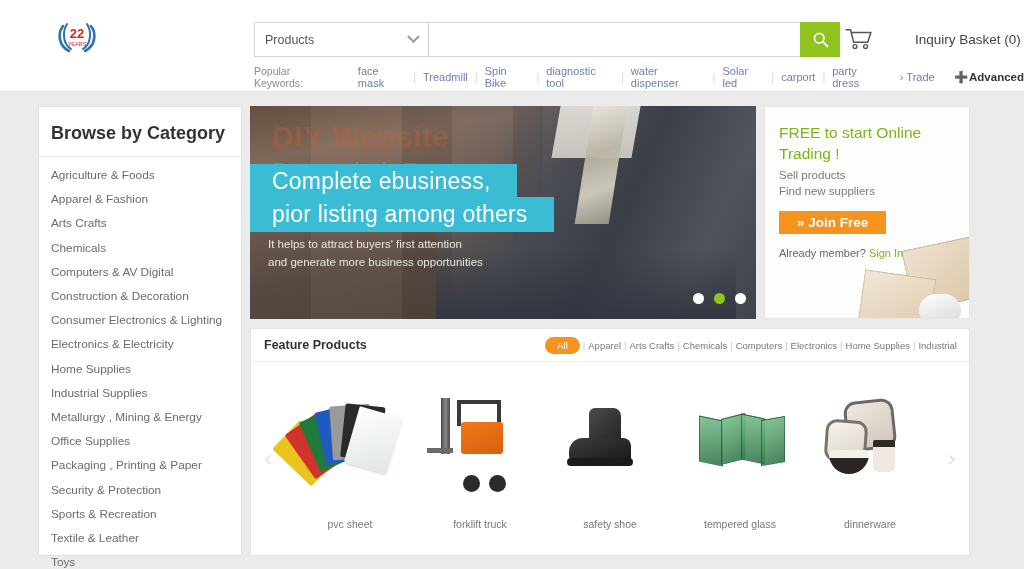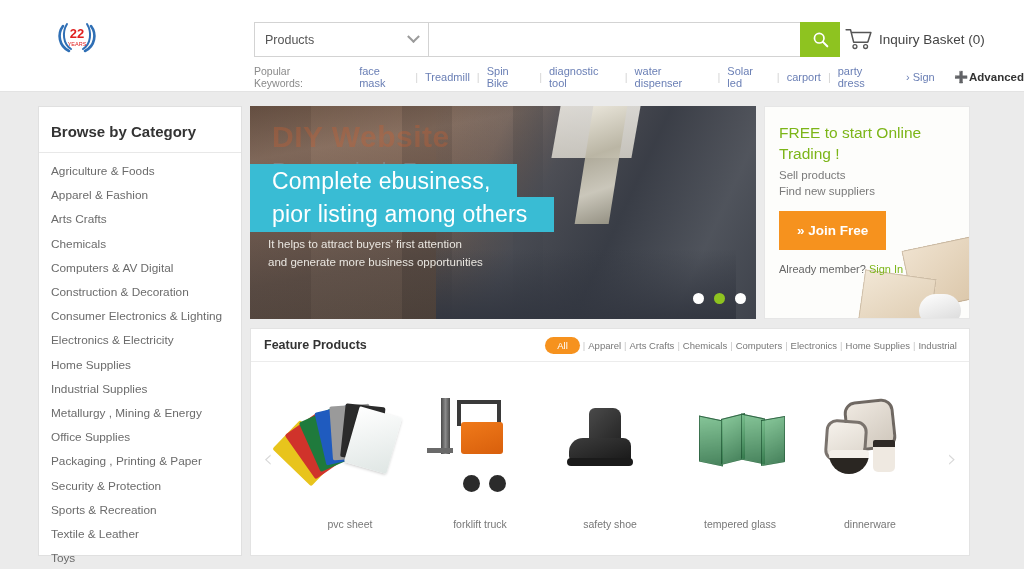--- a/index.html
+++ b/index.html
@@ -35,38 +35,38 @@
     transform: rotate(45deg) translate(-2px,-2px); }
   .search-input {
     width: 372px; height: 35px; border: 1px solid #d3d3d3; border-right: none;
     font-size: 13px; padding: 0 8px; outline: none; color: #333;
     font-family: "Liberation Sans", sans-serif;
   }
   .search-btn {
     width: 40px; height: 35px; background: #8ec320; border: none; cursor: pointer;
     display: flex; align-items: center; justify-content: center;
   }
-  .basket { position: absolute; left: 845px; top: 28px; display: flex; align-items: center; }
+  .basket { position: absolute; left: 845px; top: 28px; display: flex; align-items: center; gap: 36px; }
   .basket-label { font-size: 13.5px; color: #444; margin-left: 7px; }
 
   .keywords { position: absolute; left: 254px; top: 65px; display: flex; align-items: center; font-size: 11px; }
   .kw-title { color: #8a8a8a; margin-right: 12px; font-size: 10.5px; }
   .kw-link { color: #6a7fb5; text-decoration: none; margin: 0 7px; font-size: 11px; }
   .kw-sep { color: #d5d5d5; font-size: 11px; }
   .kw-more { color: #6a7fb5; margin-left: 8px; font-size: 11px; }
   .advanced { margin-left: 20px; color: #333; font-size: 11.5px; font-weight: bold; }
 
   
   .content { position: absolute; top: 93px; left: 0; width: 1024px; height: 476px; }
 
   .sidebar {
     position: absolute; left: 38px; top: 13px; width: 204px; height: 450px;
     background: #fff; border: 1px solid #e0e0e0;
   }
-  .sidebar-head { font-size: 15px; font-weight: bold; color: #333; padding: 16px 0 12px 12px;
+  .sidebar-head { font-size: 18px; font-weight: bold; color: #333; padding: 16px 0 12px 12px;
     border-bottom: 1px solid #e8e8e8; }
   .cat-list { padding: 6px 0 0 0; }
   .cat-item { font-size: 11.8px; color: #6b6b6b; padding: 5.1px 0 5.1px 12px; cursor: pointer; }
 
   
   .banner { position: absolute; left: 250px; top: 13px; width: 506px; height: 213px; overflow: hidden; }
   .banner-bg { position: absolute; inset: 0;
     background:
       linear-gradient(90deg, rgba(60,40,30,.15) 0 12%, rgba(120,90,70,.10) 12% 30%, rgba(40,30,25,.18) 30% 40%, rgba(90,70,55,.08) 40% 52%, rgba(30,25,20,.2) 52% 58%, rgba(110,85,65,.06) 58% 100%),
       linear-gradient(170deg, #6b5547 0%, #8a7263 18%, #7d6557 33%, #6f5d53 45%, #5d5049 60%, #4a4038 100%);
@@ -103,21 +103,21 @@
   .promo-box2 { position: absolute; right: 36px; bottom: -12px; width: 72px; height: 56px;
     background: linear-gradient(145deg,#f2e7d6,#dcc9ad); transform: rotate(8deg);
     box-shadow: inset 0 0 0 1px rgba(160,140,115,.4); }
   .promo-mouse { position: absolute; right: 8px; bottom: -6px; width: 42px; height: 30px;
     background: linear-gradient(160deg,#fff,#d8d8d8); border-radius: 21px 21px 16px 16px; }
   .promo-head { position: relative; padding: 16px 0 0 14px; font-size: 15.5px; color: #7cb518;
     line-height: 1.35; width: 165px; }
   .promo-li { position: relative; margin: 4px 0 0 14px; font-size: 11.5px; color: #7a7a7a; }
   .promo-li.first { margin-top: 4px; }
   .join-btn { position: relative; display: inline-block; margin: 14px 0 0 14px; background: #f6921e;
-    color: #fff; font-size: 13.5px; font-weight: bold; padding: 12px 18px; cursor: pointer; text-align: center; }
+    color: #fff; font-size: 13.5px; font-weight: bold; padding: 4px 18px; cursor: pointer; text-align: center; }
   .already { position: relative; margin: 13px 16px 0 14px; font-size: 11px; color: #666; }
   .signin { color: #7cb518; text-decoration: none; }
 
   
   .features { position: absolute; left: 250px; top: 235px; width: 720px; height: 228px;
     background: #fff; border: 1px solid #e3e3e3; }
   .feat-head { height: 33px; border-bottom: 1px solid #ececec; display: flex; align-items: center;
     justify-content: space-between; padding: 0 12px 0 13px; }
   .feat-title { font-size: 12.5px; font-weight: bold; color: #333; }
   .feat-filters { display: flex; align-items: center; font-size: 9.5px; color: #777; }
@@ -218,21 +218,21 @@
         <span class="kw-sep">|</span>
       <span class="kw-link">diagnostic tool</span>
         <span class="kw-sep">|</span>
       <span class="kw-link">water dispenser</span>
         <span class="kw-sep">|</span>
       <span class="kw-link">Solar led</span>
         <span class="kw-sep">|</span>
       <span class="kw-link">carport</span>
         <span class="kw-sep">|</span>
       <span class="kw-link">party dress</span>
-      <span class="kw-more">›&nbsp;<span>Sign</span></span>
+      <span class="kw-more">›&nbsp;<span>Trade</span></span>
       <span class="advanced">➕<span>Advanced</span></span>
     </div>
   </div>
 
   <div class="content">
 
     <div class="sidebar">
       <div class="sidebar-head">Browse by Category</div>
       <div class="cat-list">
         <div class="cat-item">Agriculture &amp; Foods</div>

